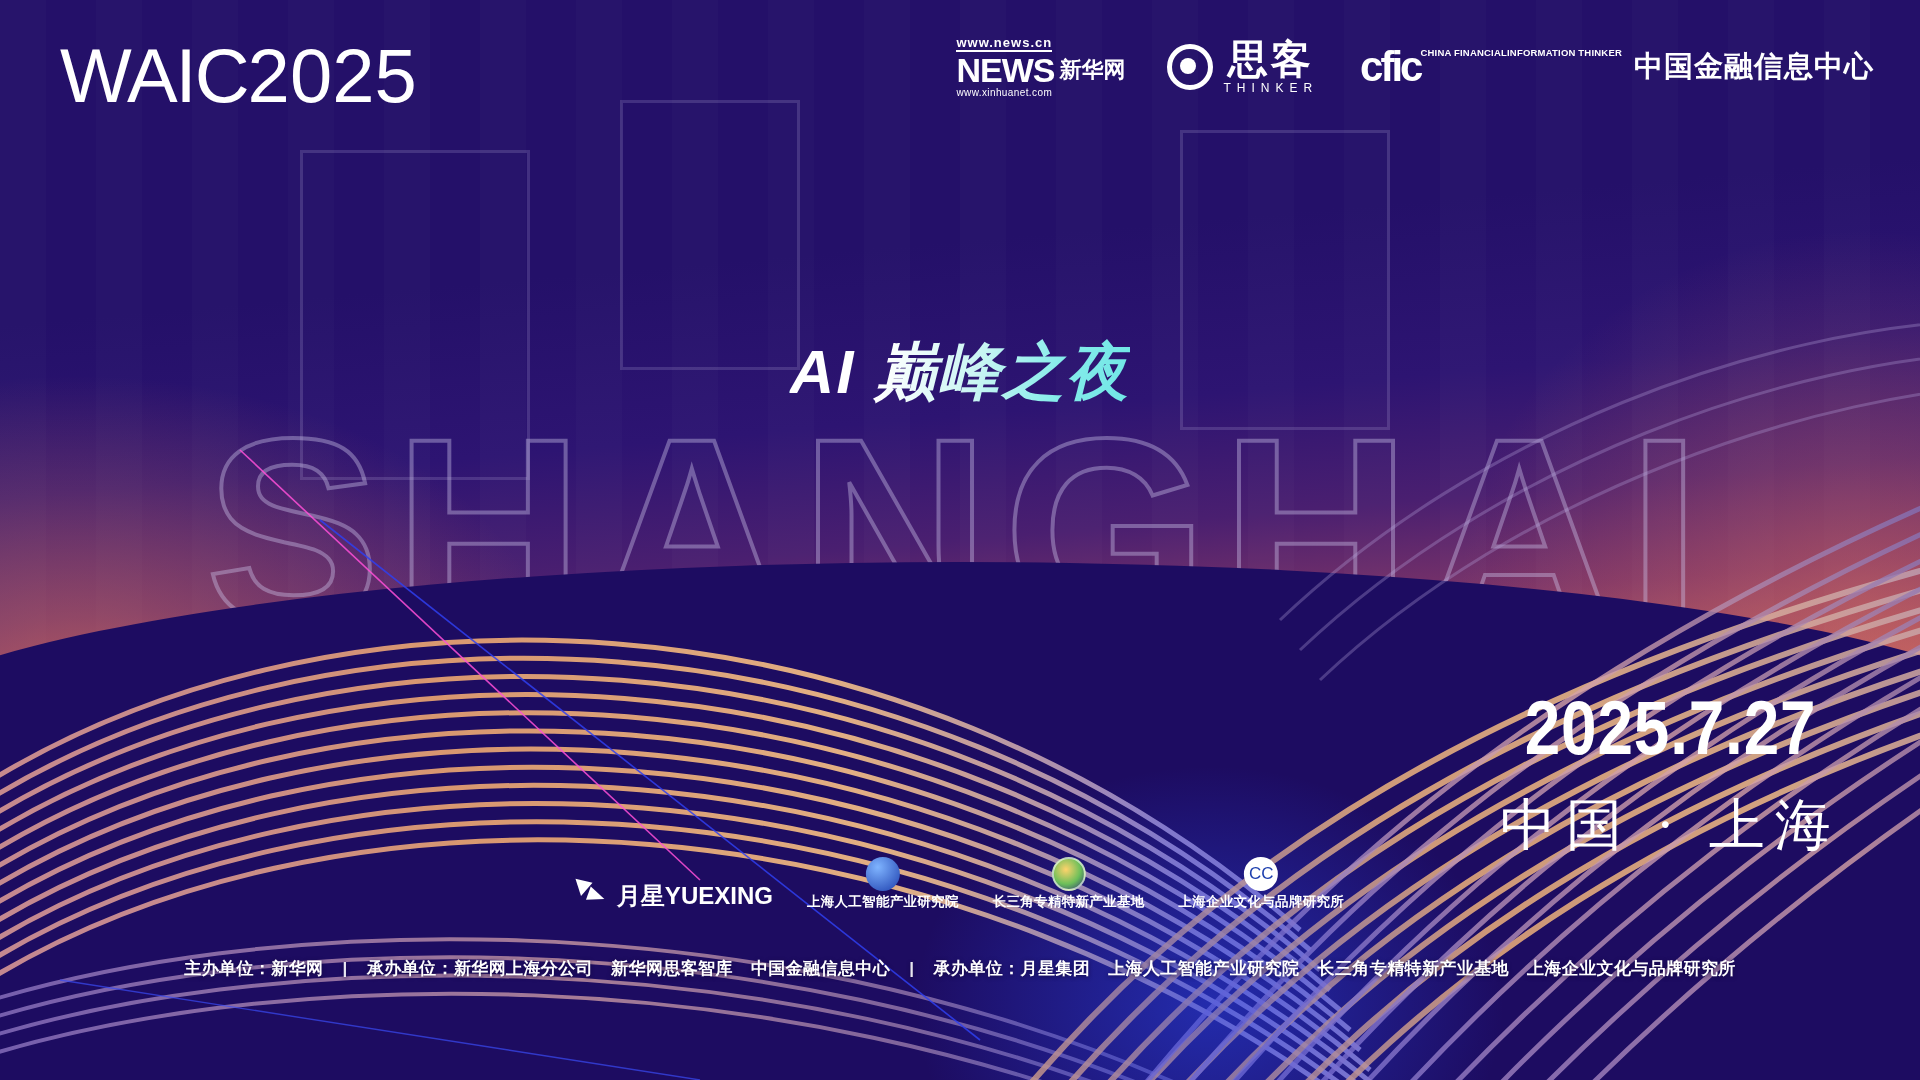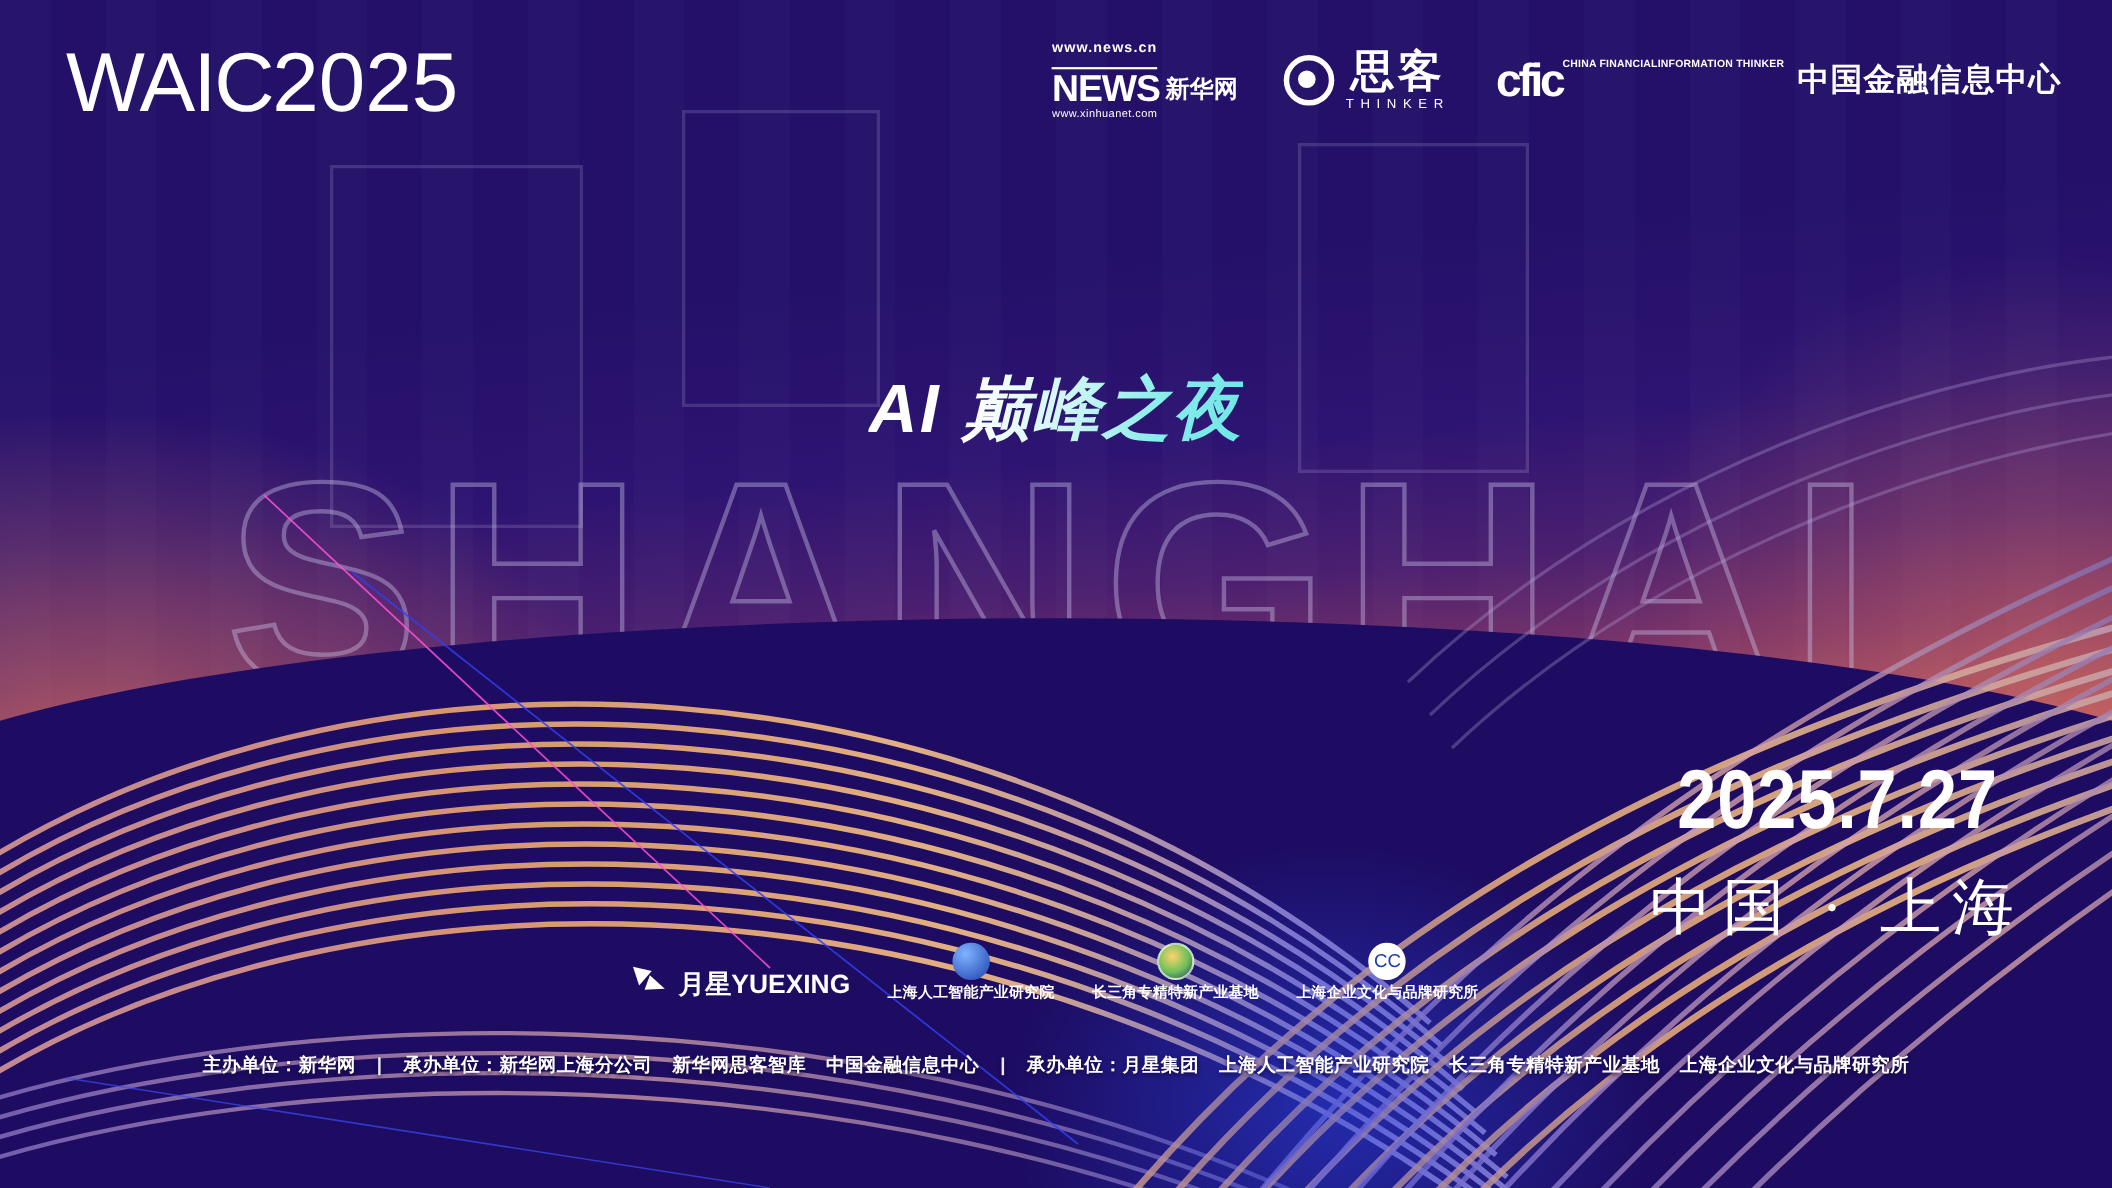--- a/index.html
+++ b/index.html
@@ -70,21 +70,21 @@
   #waic .thin{font-weight:200;letter-spacing:0px;}
 
   #logo-row{
     position:absolute;right:46px;top:36px;
     display:flex;align-items:center;gap:42px;
   }
   .logo{display:flex;align-items:center;color:#fff;}
 
   
   .xh{flex-direction:column;align-items:flex-start;line-height:1;}
-  .xh .url-top{font-size:13px;letter-spacing:1px;font-weight:700;border-bottom:2px solid #fff;padding-bottom:12px;margin-bottom:2px;}
+  .xh .url-top{font-size:13px;letter-spacing:1px;font-weight:700;border-bottom:2px solid #fff;padding-bottom:1px;margin-bottom:2px;}
   .xh .mid{display:flex;align-items:center;gap:5px;}
   .xh .nws{font-size:34px;font-weight:700;line-height:.95;letter-spacing:-1px;}
   .xh .cn{font-size:22px;font-weight:700;line-height:1;letter-spacing:0px;}
   .xh .url-bot{font-size:10px;letter-spacing:.4px;margin-top:2px;}
 
   
   .tk{gap:10px;}
   .tk .mark{
     width:46px;height:46px;border-radius:50%;
     border:5px solid #fff;position:relative;

